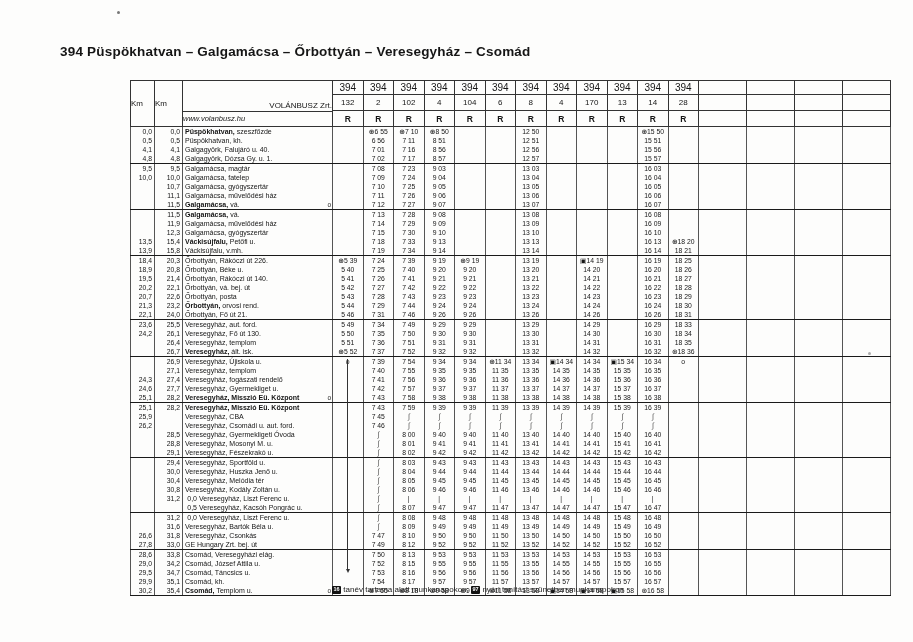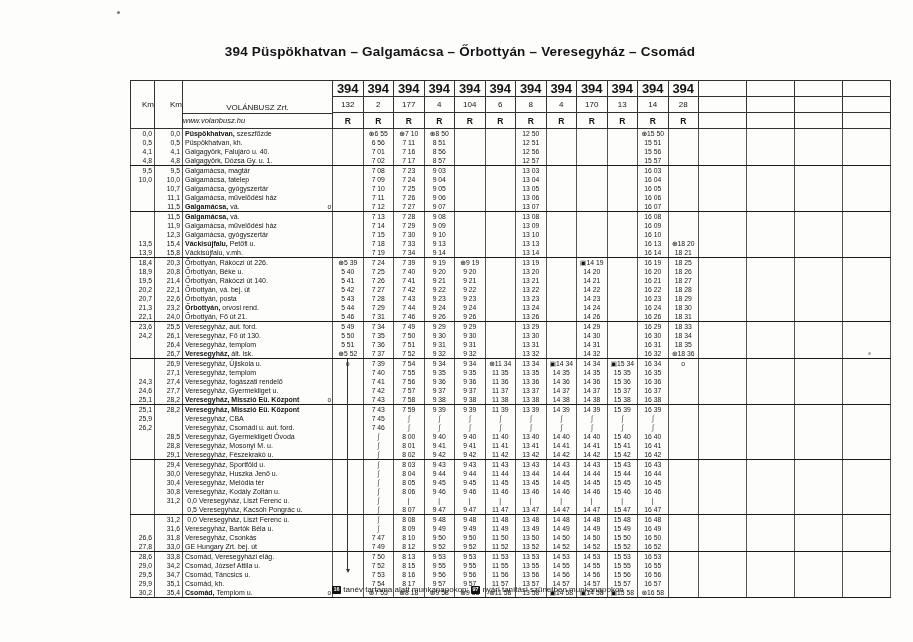--- a/index.html
+++ b/index.html
@@ -1,29 +1,29 @@
 <!DOCTYPE html>
 <html><head>
 <meta charset="utf-8">
 <style>
   html,body{margin:0;padding:0;background:#fff;}
   .page{position:relative;width:913px;height:642px;background:#fdfdfc;overflow:hidden;
         font-family:"Liberation Sans","DejaVu Sans",sans-serif;color:#151515;}
-  .title{position:absolute;top:44px;left:60px;width:800px;text-align:center;
+  .title{position:absolute;top:44px;left:60px;width:800px;
          font-size:13.5px;font-weight:bold;letter-spacing:.2px;}
   .tablewrap{position:absolute;left:130px;top:80px;}
   table{border-collapse:collapse;table-layout:fixed;border:1.4px solid #222;}
   th,td{padding:0;margin:0;white-space:nowrap;overflow:hidden;font-weight:normal;}
   thead th{border:1px solid #333;}
-  .h394{font-size:13px;font-weight:bold;height:13px;}
+  .h394{font-size:10px;font-weight:normal;height:13px;}
   .hnum{font-size:8px;height:15px;}
   .hr{font-size:8.5px;font-weight:bold;height:15px;}
-  .kmh{font-size:8px;vertical-align:middle;text-align:right;margin-left:23px;}
+  .kmh{font-size:8px;vertical-align:middle;text-align:left;margin-left:23px;}
   .compcell{vertical-align:bottom;}
-  .compname{font-size:8px;text-align:center;padding-bottom:1px;}
+  .compname{font-size:8px;text-align:right;padding-bottom:1px;}
   .compweb{font-size:7.5px;font-style:italic;text-align:left;border-top:1px solid #333;height:14px;line-height:14px;}
   tbody td{border-left:1px solid #555;border-right:1px solid #555;height:9px;line-height:9px;font-size:6.8px;}
   tbody tr.sep td{border-bottom:1.4px solid #1a1a1a;}
   td.km{text-align:right;padding-right:2px;}
   td.nm{text-align:left;padding-left:2px;font-size:7px;}
   td.tm{text-align:center;}
   .b{font-weight:bold;}
   .subkm{display:inline-block;min-width:12px;text-align:right;margin-right:2px;}
   .flag{float:right;margin-right:1px;font-size:6.5px;color:#222;}
   .sq{color:#555;font-size:7.5px;}
@@ -86,21 +86,21 @@
             <th class="h394">394</th>
             <th class="h394">394</th>
             <th class="h394"></th>
             <th class="h394"></th>
             <th class="h394"></th>
             <th class="h394"></th>
           </tr>
         <tr id="hrowB">
             <th class="hnum">132</th>
             <th class="hnum">2</th>
-            <th class="hnum">177</th>
+            <th class="hnum">102</th>
             <th class="hnum">4</th>
             <th class="hnum">104</th>
             <th class="hnum">6</th>
             <th class="hnum">8</th>
             <th class="hnum">4</th>
             <th class="hnum">170</th>
             <th class="hnum">13</th>
             <th class="hnum">14</th>
             <th class="hnum">28</th>
             <th class="hnum"></th>

